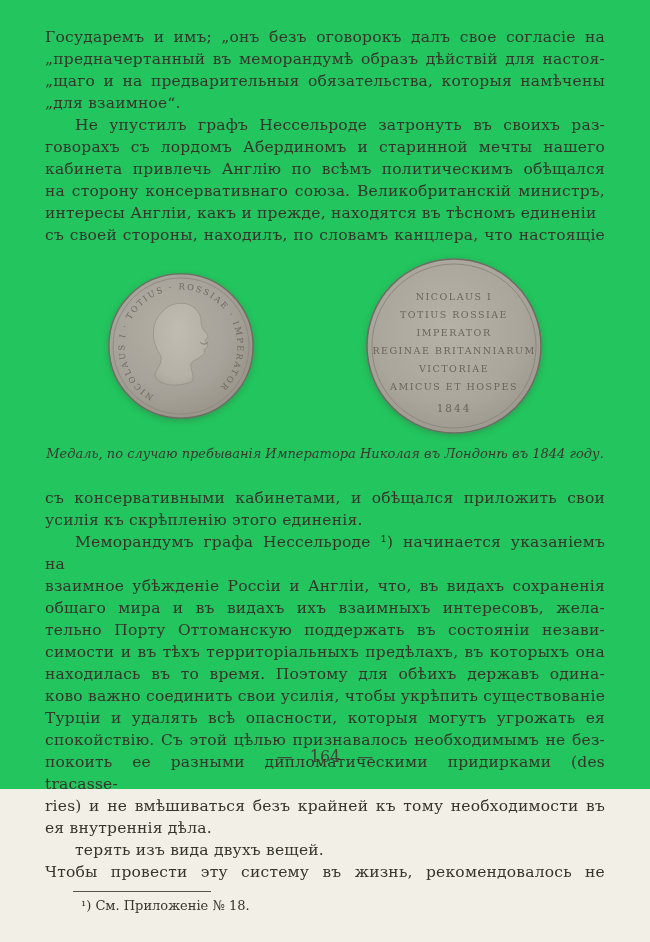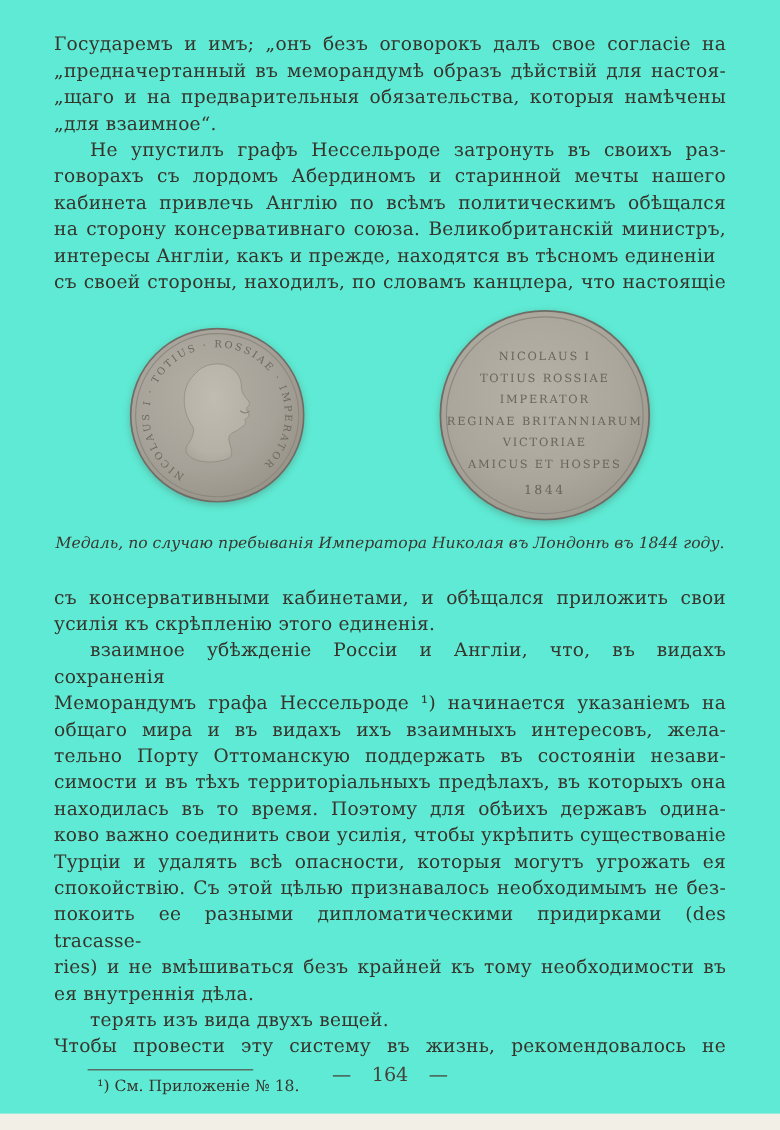--- a/index.html
+++ b/index.html
@@ -5,22 +5,22 @@
   * { margin: 0; padding: 0; box-sizing: border-box; }
   html, body { width: 650px; }
   body {
     width: 650px; height: 942px;
     background: #f2efe6;
     font-family: "DejaVu Serif", "Liberation Serif", serif;
     overflow: hidden;
   }
   .page {
     position: relative;
-    width: 650px; height: 928px;
-    background: #5eead4;
+    width: 650px; height: 789px;
+    background: #22c55e;
     color: #37342c;
     padding: 26px 45px 0 45px;
   }
   .para {
     font-size: 15.5px;
     line-height: 22px;
     letter-spacing: 0.2px;
   }
   .tline { text-align: justify; text-align-last: justify; }
   .tline-last { text-align-last: left; }
@@ -146,22 +146,22 @@
       </div>
       <figcaption class="caption">Медаль, по случаю пребыванія Императора Николая въ Лондонѣ въ 1844 году.</figcaption>
     </figure>
 
     <div class="para">
         <div class="tline">съ консервативными кабинетами, и обѣщался приложить свои</div>
         <div class="tline tline-last">усилія къ скрѣпленію этого единенія.</div>
       </div>
 
     <div class="para indent">
+        <div class="tline">Меморандумъ графа Нессельроде ¹) начинается указаніемъ на</div>
         <div class="tline">взаимное убѣжденіе Россіи и Англіи, что, въ видахъ сохраненія</div>
-        <div class="tline">Меморандумъ графа Нессельроде ¹) начинается указаніемъ на</div>
         <div class="tline">общаго мира и въ видахъ ихъ взаимныхъ интересовъ, жела-</div>
         <div class="tline">тельно Порту Оттоманскую поддержать въ состояніи незави-</div>
         <div class="tline">симости и въ тѣхъ территоріальныхъ предѣлахъ, въ которыхъ она</div>
         <div class="tline">находилась въ то время. Поэтому для обѣихъ державъ одина-</div>
         <div class="tline">ково важно соединить свои усилія, чтобы укрѣпить существованіе</div>
         <div class="tline">Турціи и удалять всѣ опасности, которыя могутъ угрожать ея</div>
         <div class="tline">спокойствію. Съ этой цѣлью признавалось необходимымъ не без-</div>
         <div class="tline">покоить ее разными дипломатическими придирками (des tracasse-</div>
         <div class="tline">ries) и не вмѣшиваться безъ крайней къ тому необходимости въ</div>
         <div class="tline tline-last">ея внутреннія дѣла.</div>

